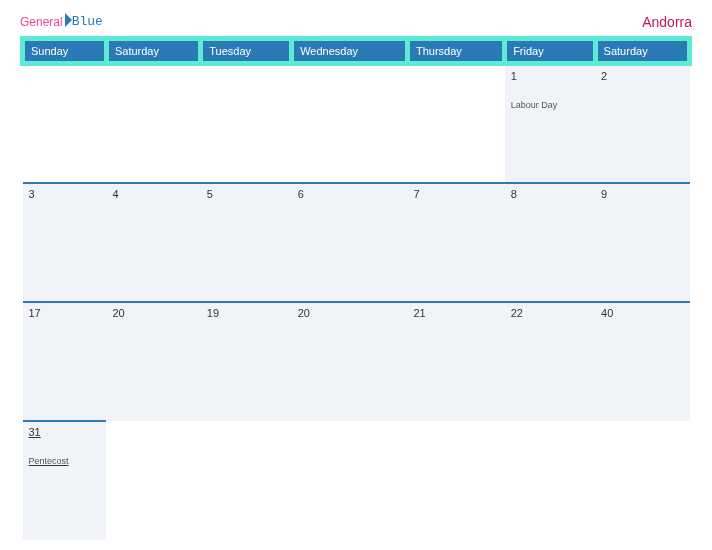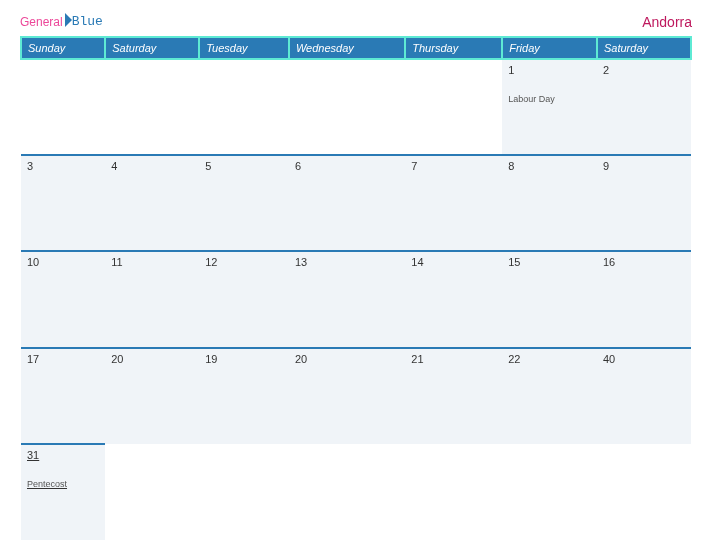--- a/index.html
+++ b/index.html
@@ -75,22 +75,21 @@
     .calendar thead tr {
       background-color: #2a7ab5;
     }
 
     .calendar thead th {
       color: #fff;
       font-size: 11px;
       font-weight: normal;
       padding: 4px 6px;
       text-align: left;
-      border: 2px solid #5eead4;
-      font-style: italic;
+      border: 5px solid #5eead4;
     }
 
     .calendar tbody tr {
       background-color: #f0f4f8;
     }
 
     .calendar tbody tr:nth-child(odd) {
       background-color: #f0f4f8;
     }
 
@@ -187,43 +186,20 @@
         </td>
         <td>
           <span class="day-number">8</span>
         </td>
         <td>
           <span class="day-number">9</span>
         </td>
       </tr>
       <tr>
         <td>
-          <span class="day-number">10</span>
-        </td>
-        <td>
-          <span class="day-number">11</span>
-        </td>
-        <td>
-          <span class="day-number">12</span>
-        </td>
-        <td>
-          <span class="day-number">13</span>
-        </td>
-        <td>
-          <span class="day-number">14</span>
-        </td>
-        <td>
-          <span class="day-number">15</span>
-        </td>
-        <td>
-          <span class="day-number">16</span>
-        </td>
-      </tr>
-      <tr>
-        <td>
           <span class="day-number">17</span>
         </td>
         <td>
           <span class="day-number">20</span>
         </td>
         <td>
           <span class="day-number">19</span>
         </td>
         <td>
           <span class="day-number">20</span>

